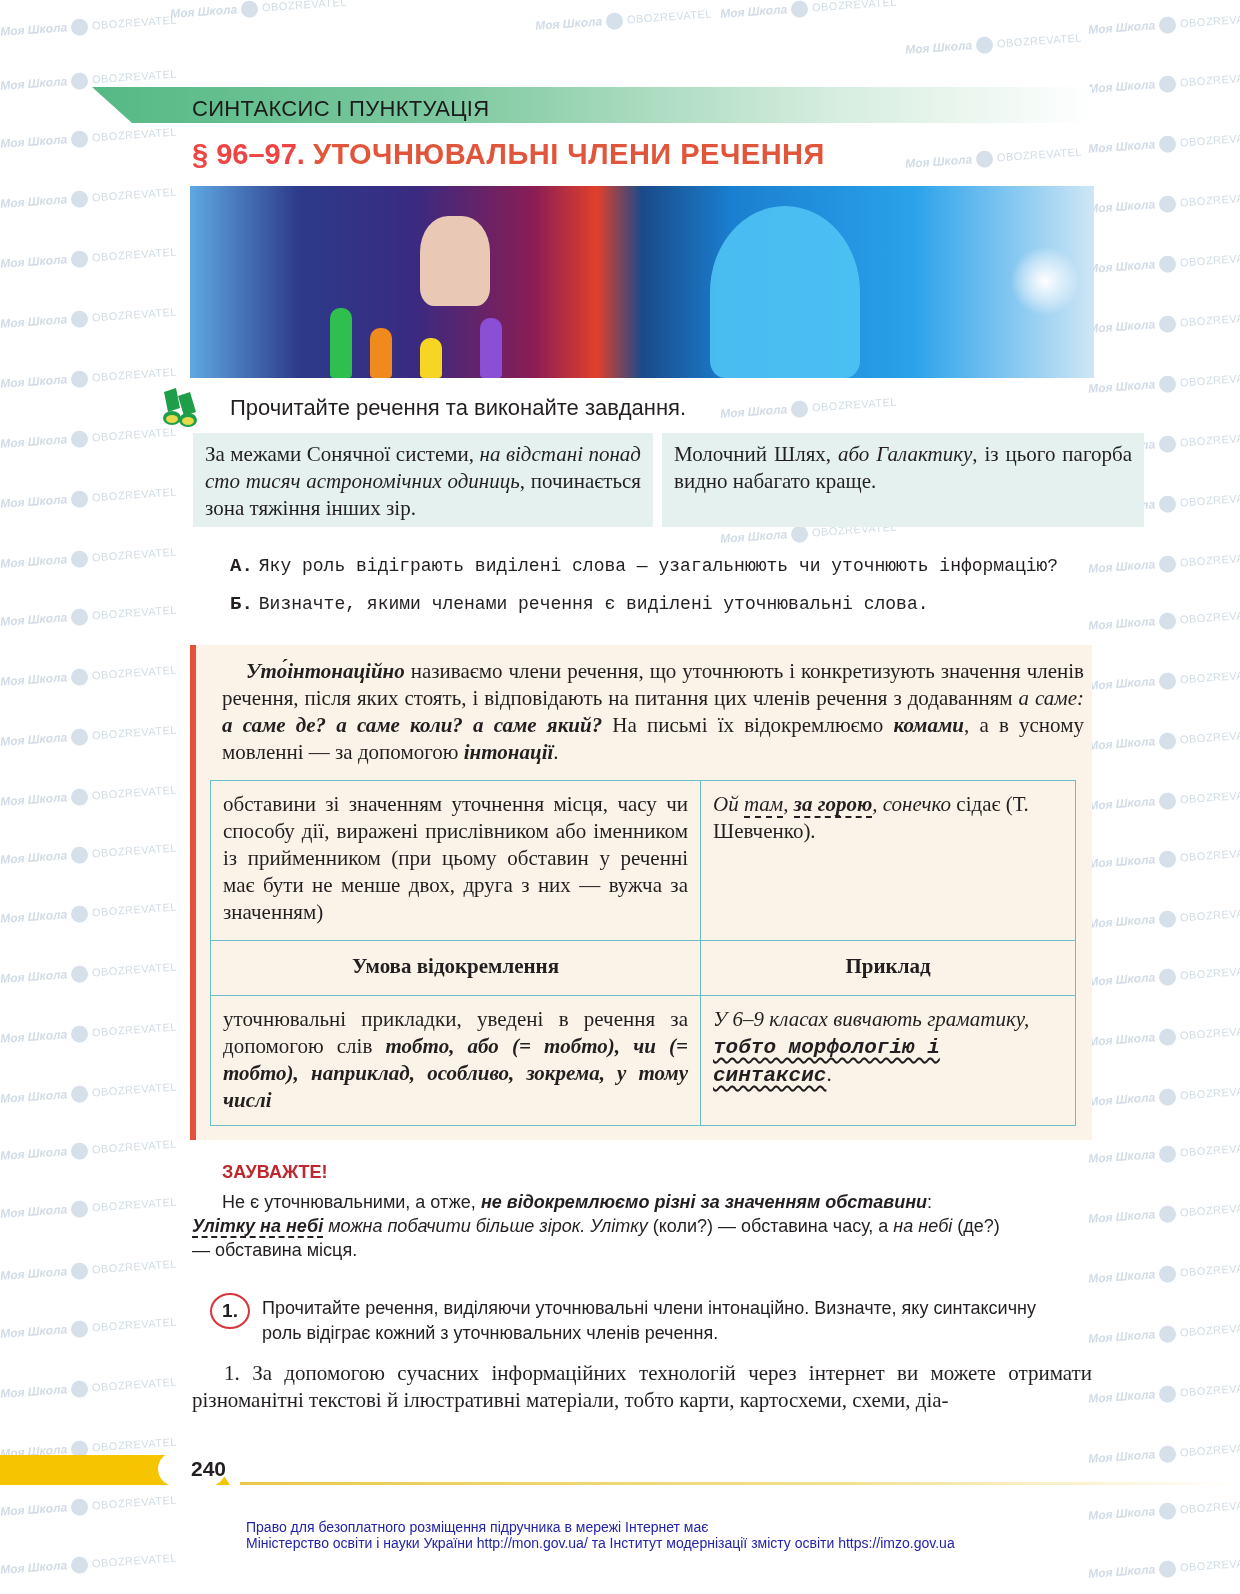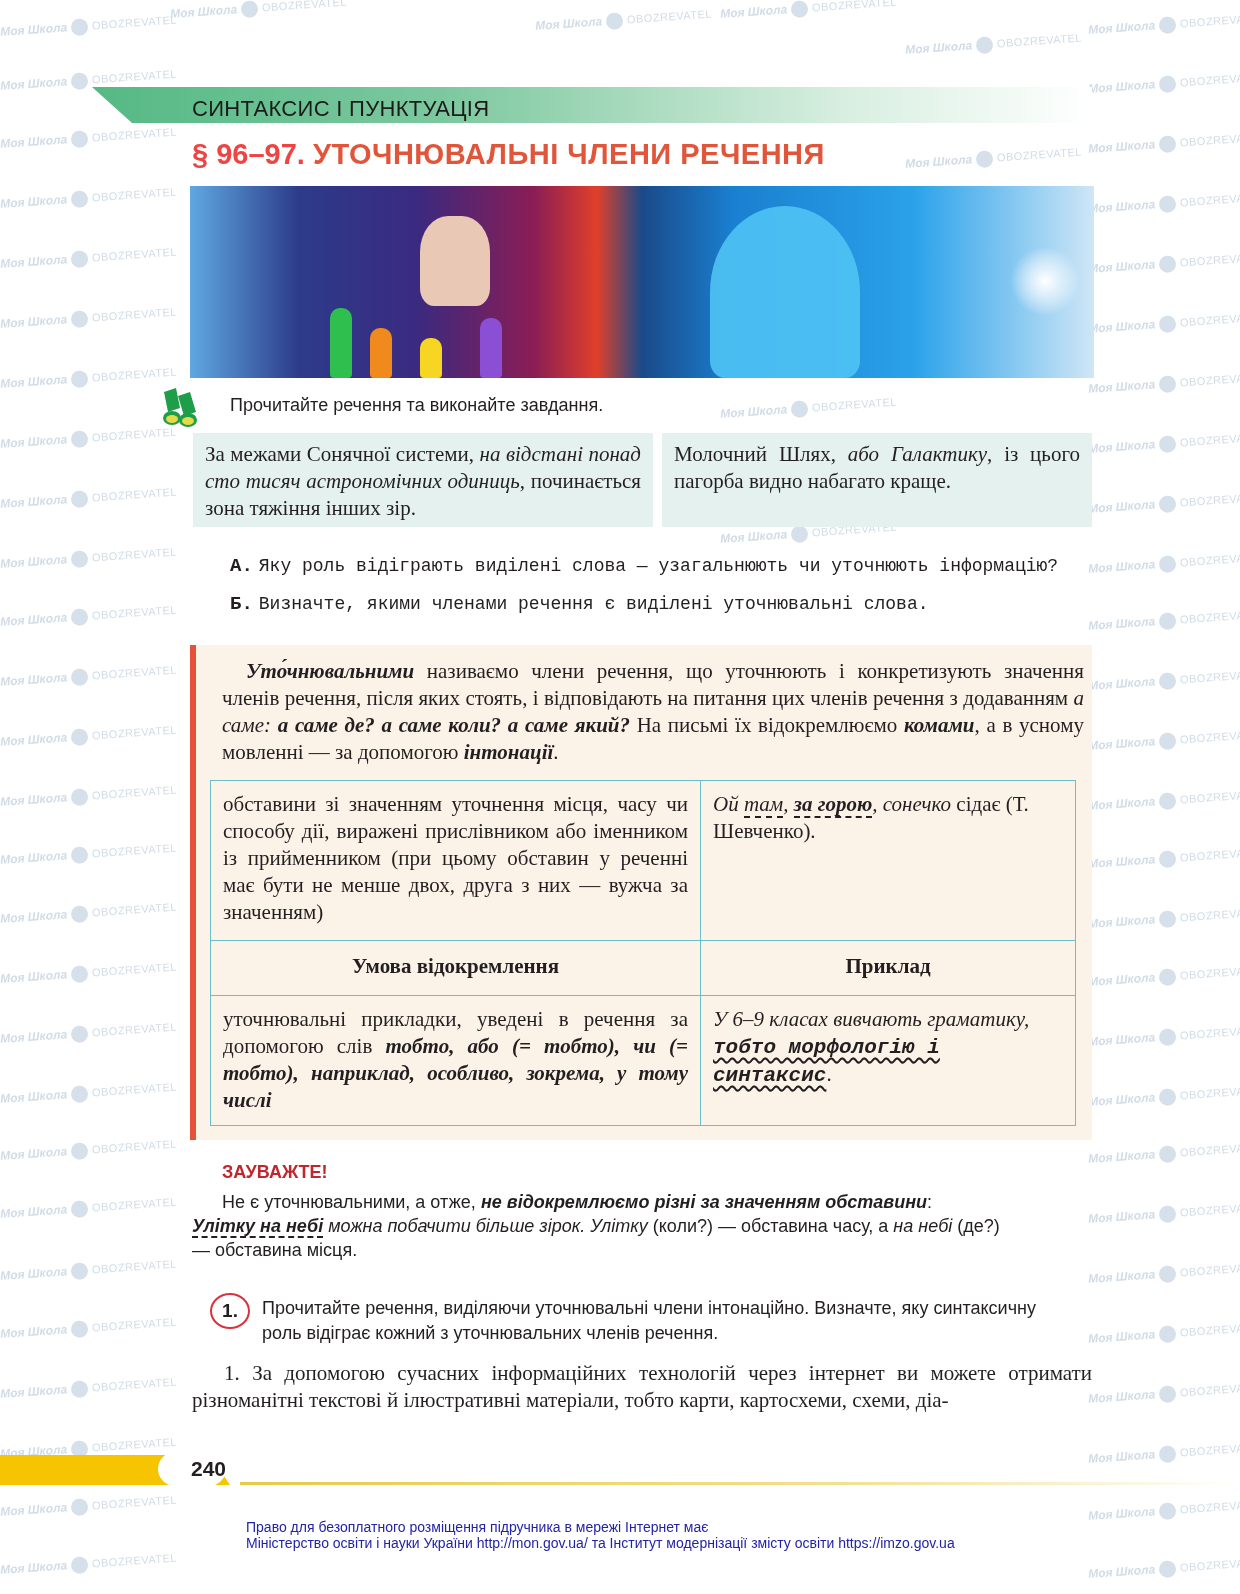--- a/index.html
+++ b/index.html
@@ -28,26 +28,26 @@
             background:linear-gradient(90deg,#5fa8e2 0%,#2d3b8a 12%,#3a2a80 25%,#8a1d55 38%,#e0402a 45%,#1a4a8a 50%,#1a7fd0 60%,#2aa2ea 80%,#cfe6f6 100%); }
   .banner .boy { position:absolute; left:230px; top:30px; width:70px; height:90px; border-radius:40% 40% 20% 20%; background:#e9c9b6; }
   .banner .robot { position:absolute; left:520px; top:20px; width:150px; height:172px; border-radius:50% 50% 10% 10%; background:#4fc3f4; opacity:.9; }
   .banner .glow { position:absolute; left:820px; top:60px; width:70px; height:70px; border-radius:50%;
                   background:radial-gradient(circle,#ffffff 0%,rgba(255,255,255,.4) 45%,rgba(255,255,255,0) 70%); }
   .banner .flask { position:absolute; bottom:0; width:22px; border-radius:10px 10px 4px 4px; }
 
   
   .binoc { left:158px; top:386px; width:44px; height:44px; }
 
-  .instr { left:230px; top:395px; font-size:18px; }
+  .instr { left:230px; top:395px; font-size:22px; }
 
   .quote { top:433px; height:94px; background:#e4f1ef; font-family:"Liberation Serif", serif;
            font-size:21px; line-height:27px; padding:8px 12px; box-sizing:border-box; text-align:justify; }
   .q1 { left:193px; width:460px; }
-  .q2 { left:662px; width:430px; }
+  .q2 { left:662px; width:482px; }
   .q i { font-style:italic; }
 
   .task { left:230px; font-size:18px;font-family:Liberation Mono, monospace; }
   .task b { font-size:19px; margin-right:6px; }
 
   
   .rule { left:190px; top:645px; width:902px; height:495px; background:#fcf3e8; }
   .rule .bar { position:absolute; left:0; top:0; width:6px; height:100%; background:#e5513a; }
   .rule-text { left:222px; top:658px; width:862px; font-family:"Liberation Serif", serif; font-size:21px;
                line-height:27px; text-align:justify; text-indent:24px; }
@@ -187,21 +187,21 @@
   <b>А.</b><span>Яку роль відіграють виділені слова — узагальнюють чи уточнюють інформацію?</span>
 </div>
 <div class="abs task" style="top:593px">
   <b>Б.</b><span>Визначте, якими членами речення є виділені уточнювальні слова.</span>
 </div>
 
 <div class="abs rule">
     <div class="bar"></div>
   </div>
 <div class="abs rule-text">
-  <b>Уто́чнювальними</b><span> називаємо члени речення, що уточнюють і конкретизують значення членів речення, після яких стоять, і відповідають на питання цих членів речення з додаванням </span><i>а саме:</i><b> а саме де? а саме коли? а саме який?</b><span> На письмі їх відокремлюємо </span><b>комами</b><span>, а в усному мовленні — за допомогою </span><b>інтонації</b><span>.</span>
+  <b>Уто́інтонаційно</b><span> називаємо члени речення, що уточнюють і конкретизують значення членів речення, після яких стоять, і відповідають на питання цих членів речення з додаванням </span><i>а саме:</i><b> а саме де? а саме коли? а саме який?</b><span> На письмі їх відокремлюємо </span><b>комами</b><span>, а в усному мовленні — за допомогою </span><b>інтонації</b><span>.</span>
 </div>
 
 <table class="rt">
   <tbody>
       <tr style="height:160px">
     <td class="cond">обставини зі значенням уточнення місця, часу чи способу дії, виражені прислівником або іменником із прийменником (при цьому обставин у реченні має бути не менше двох, друга з них — вужча за значенням)</td>
     <td class="ex"><span>Ой </span><span class="dash">там</span><span>, </span><b class="dash">за горою</b><span>, сонечко </span><span style="font-style:normal">сідає (Т. Шевченко).</span></td>
   </tr>
   <tr>
     <th>Умова відокремлення</th>

